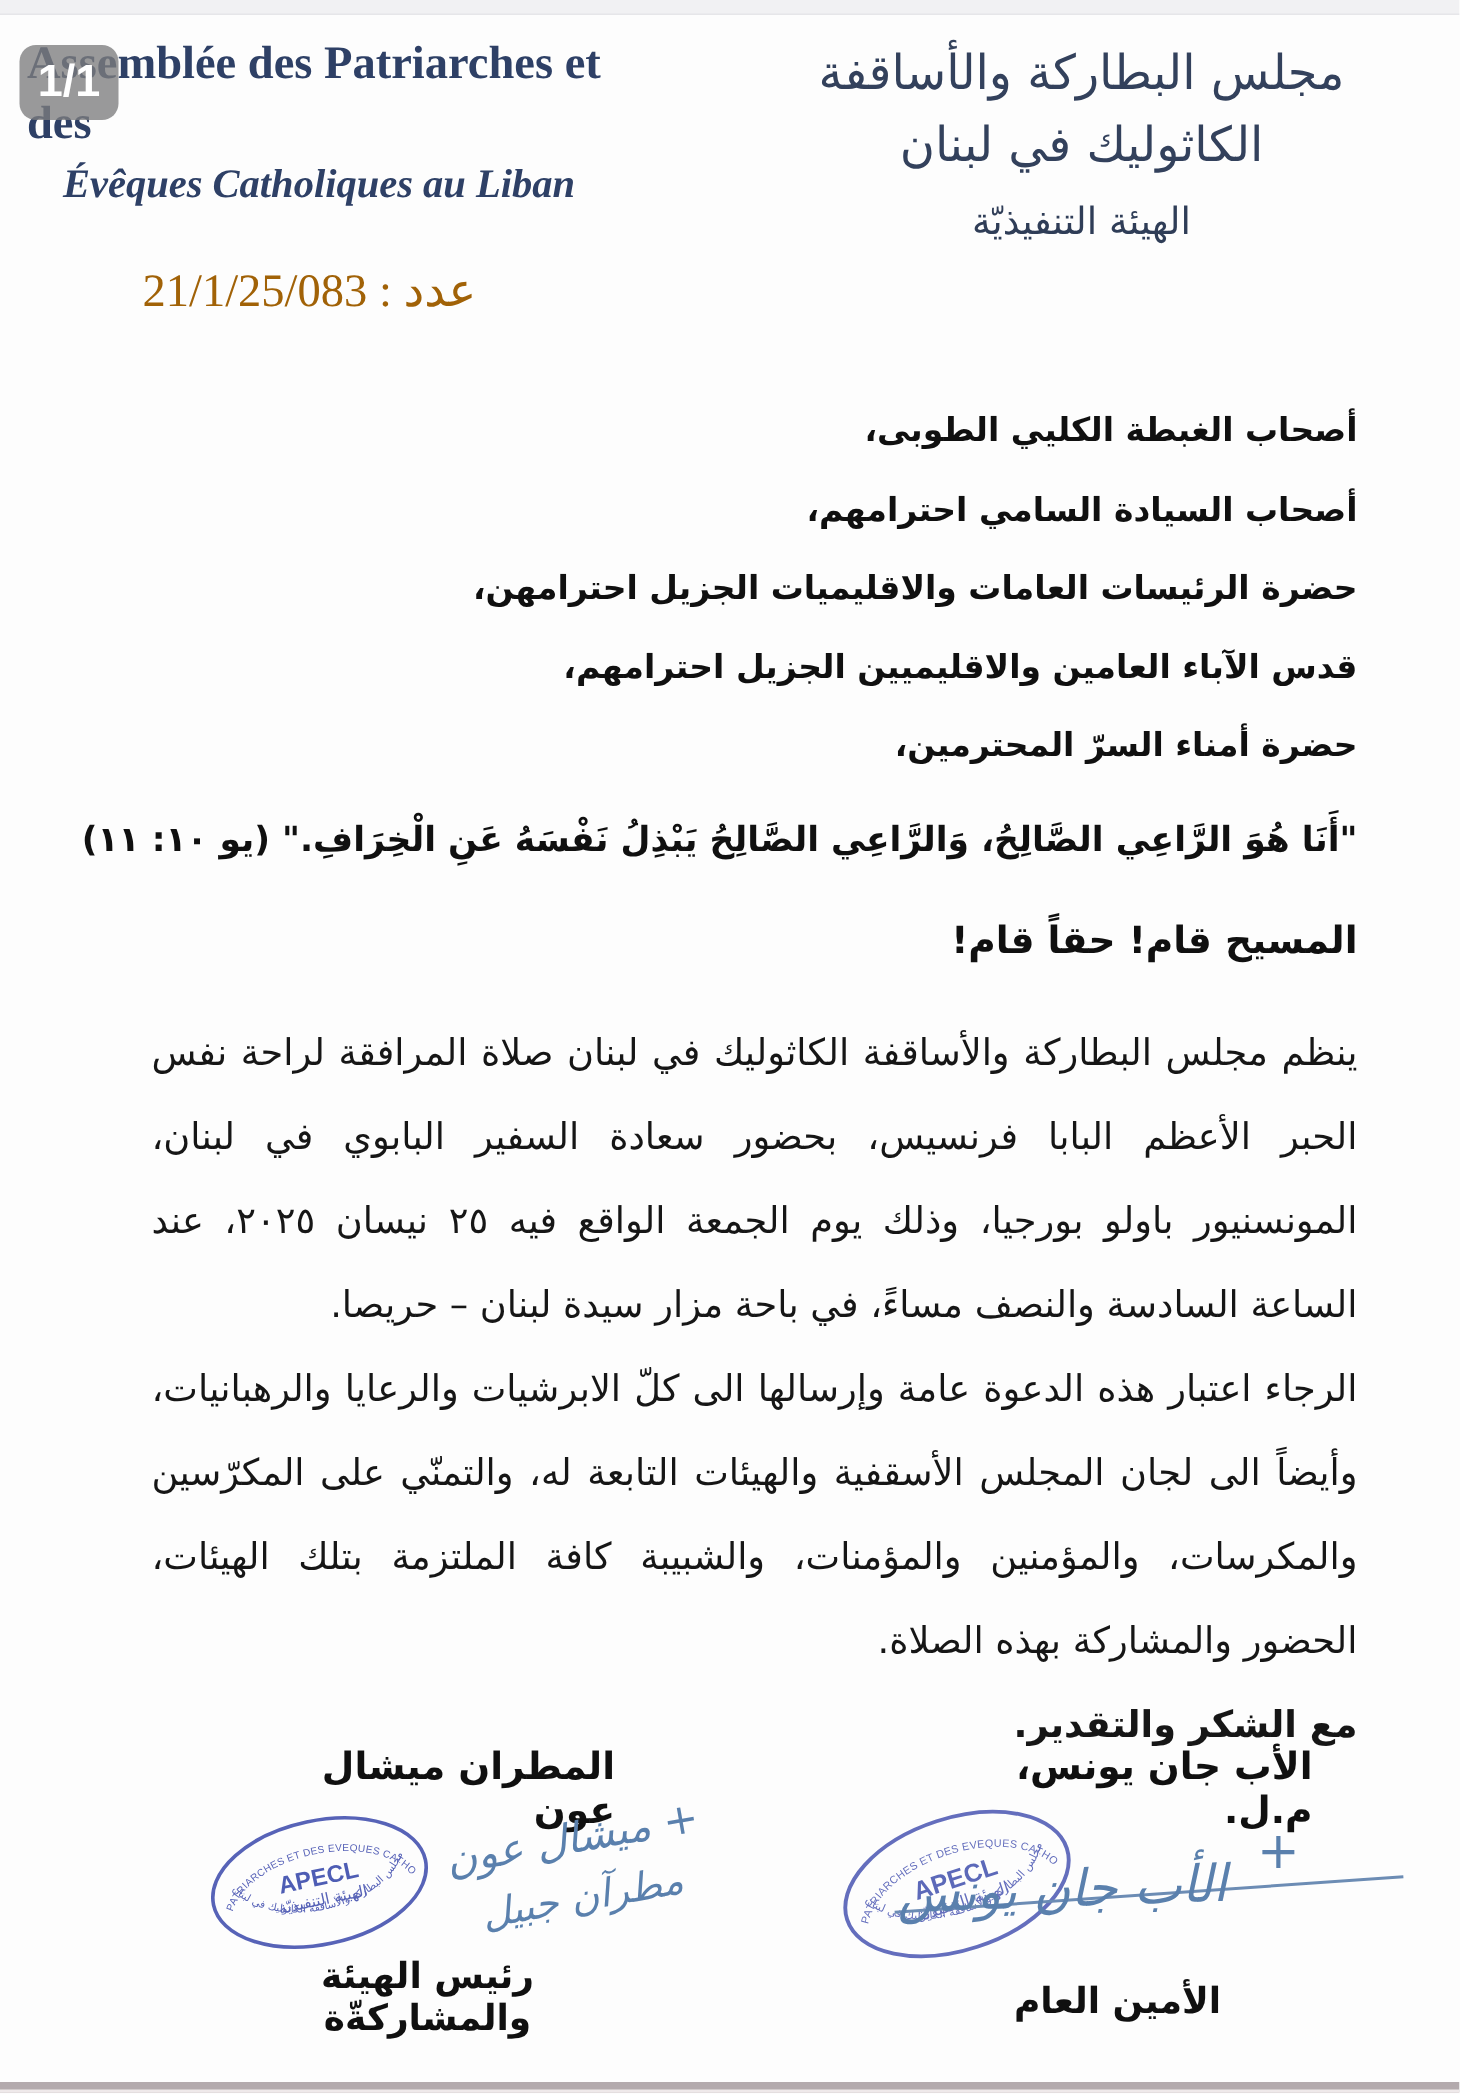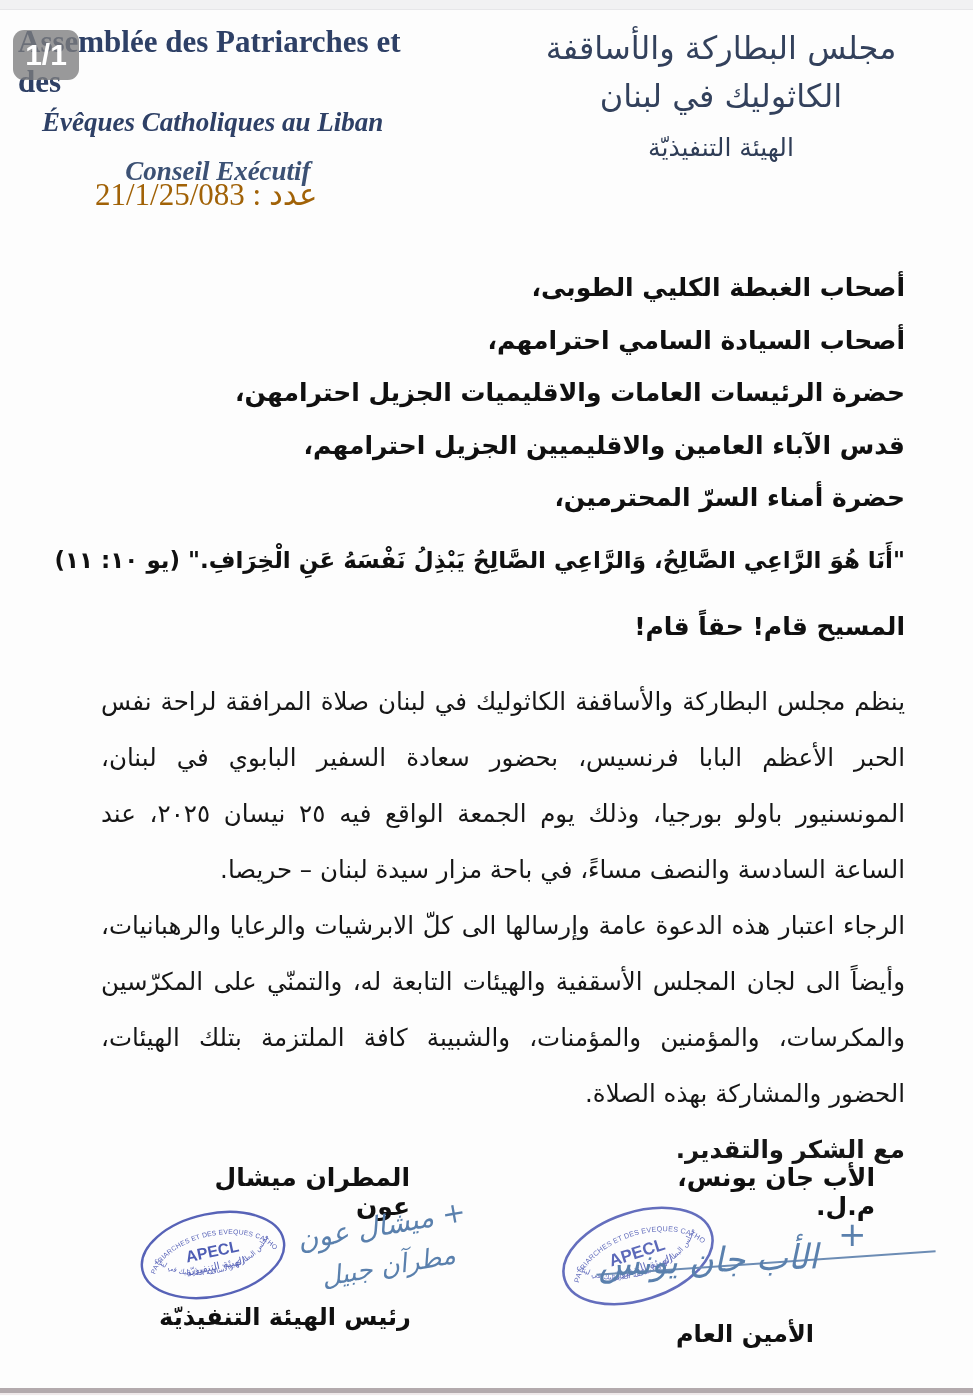--- a/index.html
+++ b/index.html
@@ -29,21 +29,21 @@
   .page-badge{position:absolute;left:13px;top:30px;width:66px;height:50px;
     background:rgba(124,124,126,.78);border-radius:11px;
     display:flex;align-items:center;justify-content:center;
     color:#fff;font-family:"Liberation Sans",sans-serif;font-size:30px;font-weight:bold;}
 
   .ref-number{position:absolute;left:95px;top:176px;direction:rtl;
     font-family:"Liberation Serif","DejaVu Sans",serif;font-size:31px;color:#a16207;}
 
   
   .addressees{position:absolute;right:68px;top:262px;direction:rtl;text-align:right;
-    font-size:25px;font-weight:bold;line-height:52.5px;color:#101010;}
+    font-size:22px;font-weight:bold;line-height:52.5px;color:#101010;}
 
   .quote{position:absolute;right:68px;top:547px;direction:rtl;text-align:right;
     font-size:23px;font-weight:bold;white-space:nowrap;color:#101010;}
   .greeting{position:absolute;right:68px;top:612px;direction:rtl;text-align:center;
     font-size:25px;font-weight:bold;color:#101010;margin-left:16px;}
 
   
   .body-text{position:absolute;right:68px;left:86px;top:674px;direction:rtl;
     font-size:24.5px;line-height:56px;text-align:justify;text-align-last:right;margin-left:15px;}
   .body-text p{margin:0;}
@@ -77,21 +77,20 @@
   .stamp-ar{font-family:"DejaVu Sans",sans-serif;}
 </style>
 </head>
 <body>
 
 <div class="top-strip"></div>
 
 <div class="fr-header">
   <div class="fr-line1">Assemblée des Patriarches et des</div>
   <div class="fr-line2">Évêques Catholiques au Liban</div>
-  <div class="fr-council">Conseil Exécutif</div>
 </div>
 
 <div class="ar-header">
   <div class="ar-org">مجلس البطاركة والأساقفة الكاثوليك في لبنان</div>
   <div class="ar-council">الهيئة التنفيذيّة</div>
 </div>
 
 <div class="page-badge">1/1</div>
 
 <div class="ref-number">عدد : 21/1/25/083</div>
@@ -126,21 +125,21 @@
   <text x="82" y="50" text-anchor="middle" font-size="17" font-weight="bold" fill="#4050ae">APECL</text>
   <text x="82" y="64" text-anchor="middle" font-size="11" fill="#4a56b2" class="stamp-ar">الهيئة التنفيذيّة</text>
   <text font-size="7.5" fill="#4a56b2" class="stamp-ar">
     <textPath href="#arcBotL" startOffset="50%" text-anchor="middle">مجلس البطاركة والأساقفة الكاثوليك في لبنان</textPath>
   </text>
 </svg>
 <div class="hw hw-pres">
   <div class="l1">+ ميشال عون</div>
   <div class="l2">مطرآن جبيل</div>
 </div>
-<div class="sig-title president">رئيس الهيئة التنفيذيّة</div>
+<div class="sig-title president">رئيس الهيئة والمشاركةّة</div>
 
 <div class="sig-name secretary">الأب جان يونس، م.ل.</div>
 <svg class="stamp secretary" width="176" height="96" viewBox="0 0 164 96">
   <ellipse cx="82" cy="48" rx="77" ry="44" fill="none" stroke="#4a56b2" stroke-width="2.6"></ellipse>
   <defs>
     <path id="arcTopR" d="M 16 58 A 68 40 0 0 1 148 58"></path>
     <path id="arcBotR" d="M 20 40 A 66 42 0 0 0 144 40"></path>
   </defs>
   <text font-size="7.2" fill="#4a56b2" letter-spacing="0.2">
     <textPath href="#arcTopR" startOffset="50%" text-anchor="middle">ASSEMBLEE DES PATRIARCHES ET DES EVEQUES CATHOLIQUES AU LIBAN</textPath>

